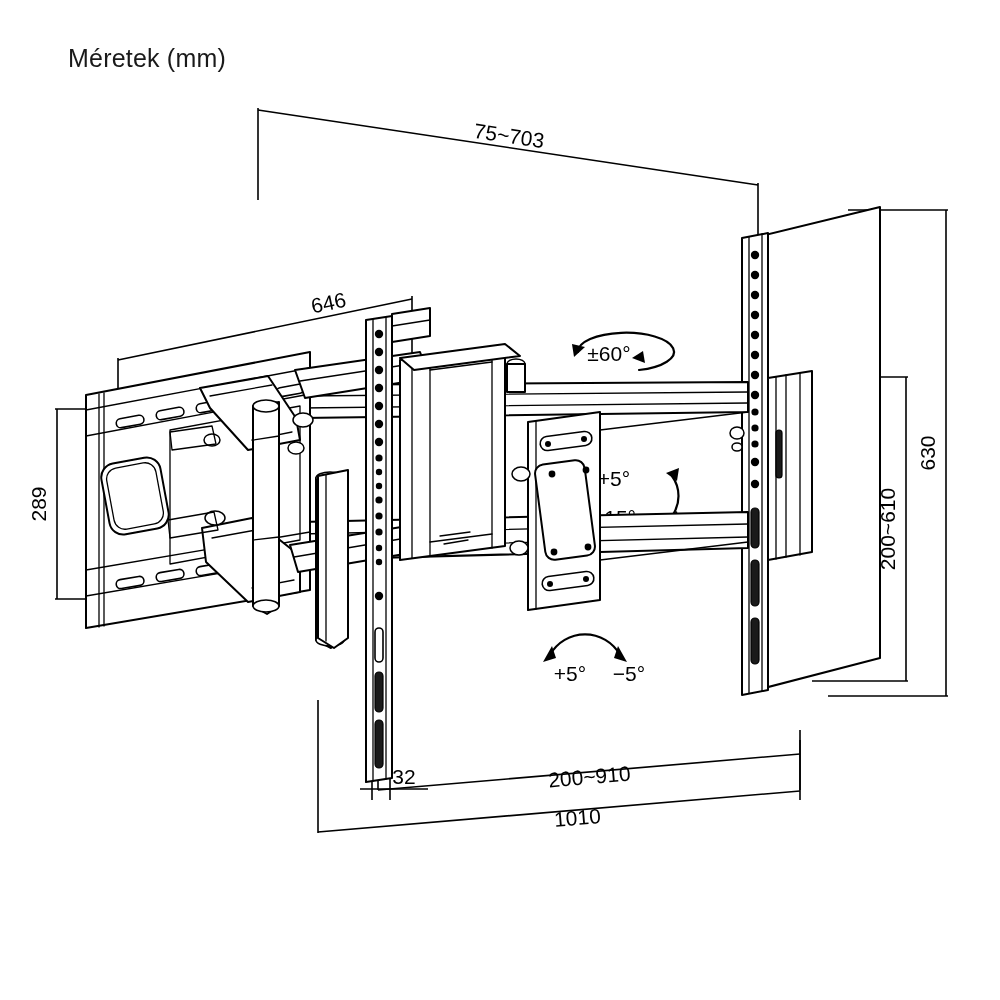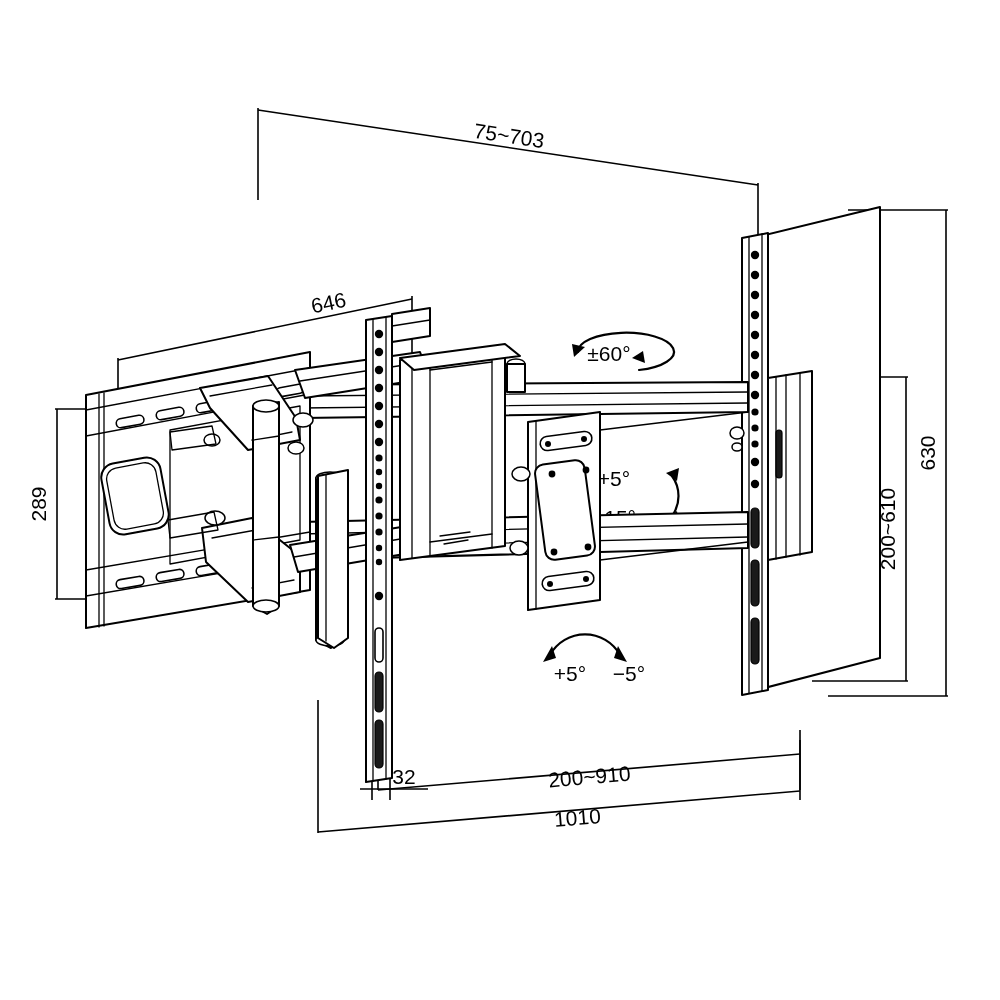--- a/index.html
+++ b/index.html
@@ -94,20 +94,21 @@
     stroke: #000000;
     stroke-width: 2.2;
     stroke-linecap: round;
   }
 </style>
 </head>
 <body>
 
 <div id="page">
 
+  <div id="title">Méretek (mm)</div>
 
   <svg id="drawing" viewBox="0 0 1000 1000">
 
     <g>
       <line class="extline" x1="258" y1="108" x2="258" y2="200"></line>
       <line class="extline" x1="758" y1="183" x2="758" y2="265"></line>
       <line class="dimline" x1="258" y1="110" x2="758" y2="185"></line>
       <text class="dimtext" x="508" y="143" text-anchor="middle" transform="rotate(8.5 508 143)">75~703</text>
     </g>
 

